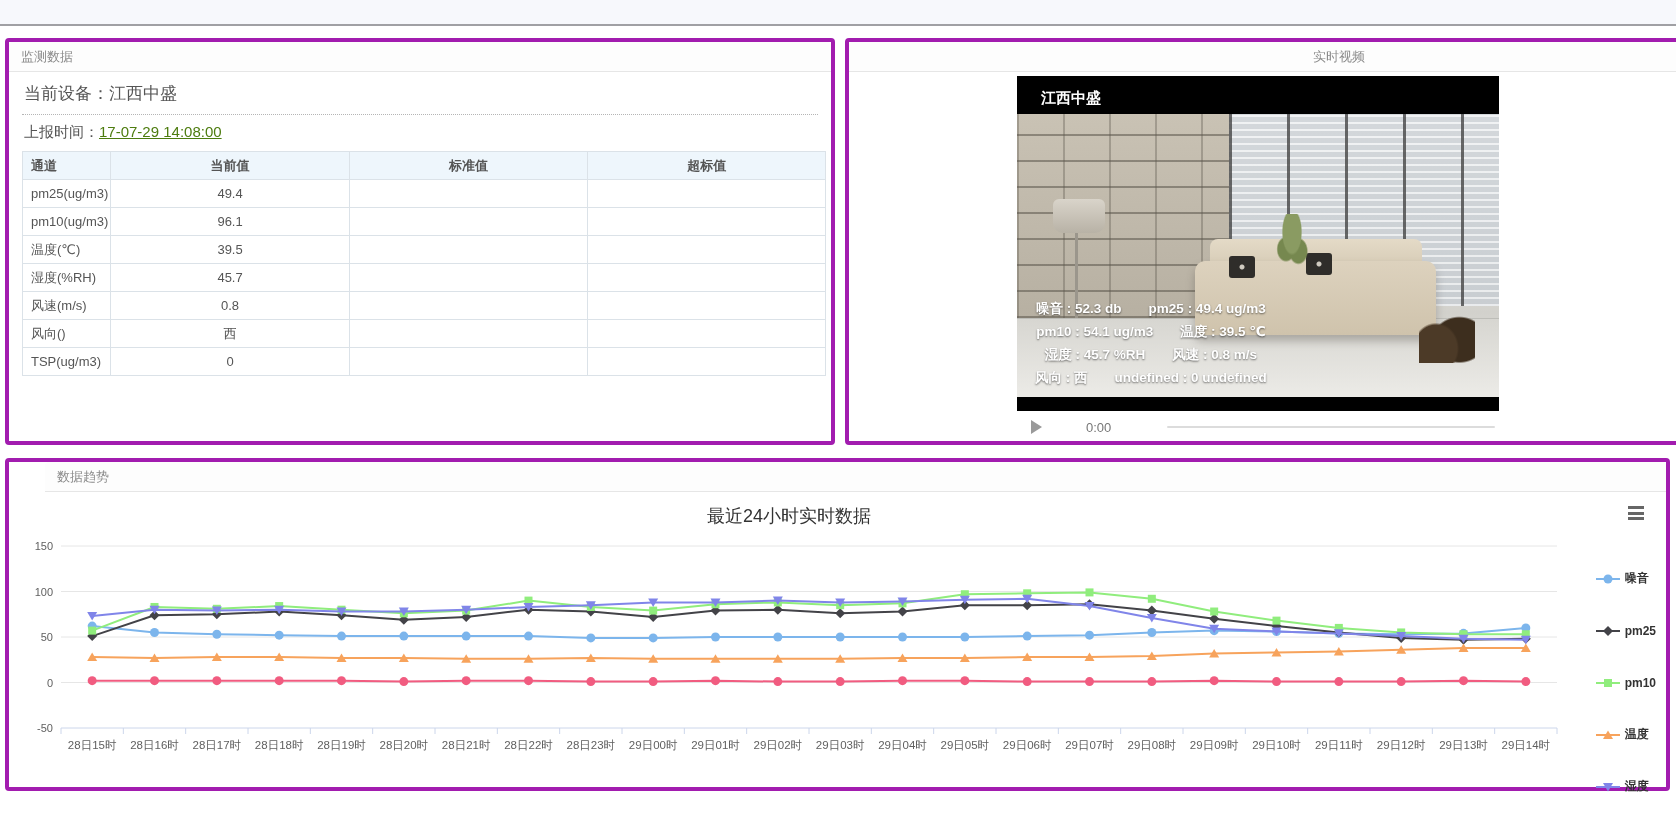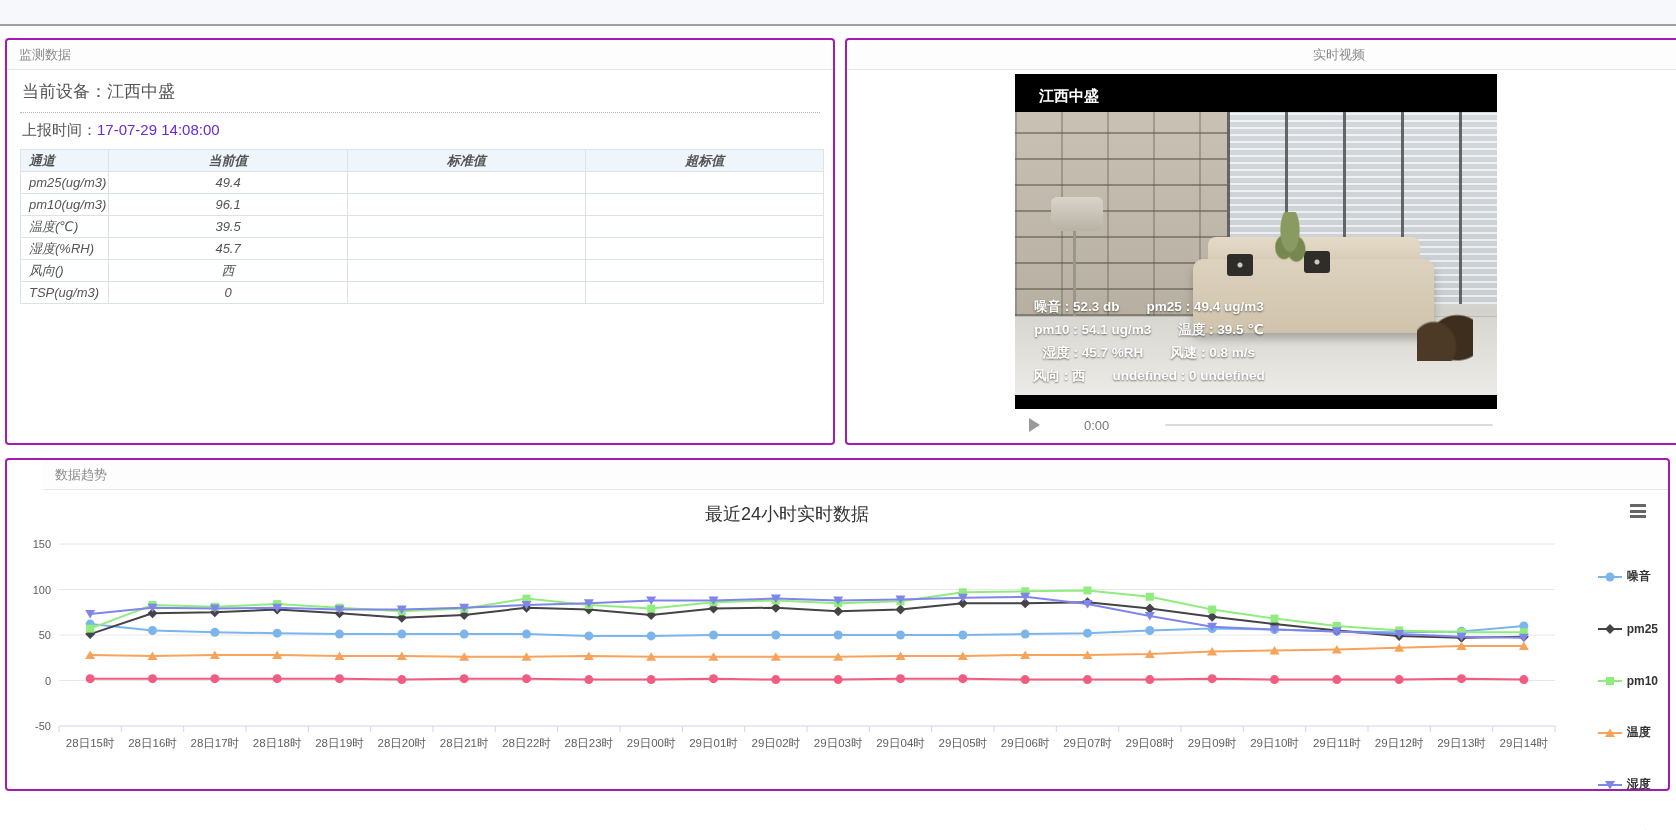--- a/index.html
+++ b/index.html
@@ -1,33 +1,33 @@
 <!DOCTYPE html>
 <html><head>
 <meta charset="utf-8">
 <style>
   * { margin:0; padding:0; box-sizing:border-box; }
   html,body { width:1676px; height:830px; background:#ffffff; overflow:hidden;
     font-family:"Liberation Sans","DejaVu Sans",sans-serif; }
   .topbar { position:absolute; left:0; top:0; width:1676px; height:26px;
     background:#f7f8fc; border-bottom:2px solid #a0a0a4; }
-  .panel { position:absolute; background:#fff; border:2px solid #a21caf; border-radius:4px; }
+  .panel { position:absolute; background:#fff; border:4px solid #a21caf; border-radius:4px; }
   .panel-header { height:30px; line-height:29px; padding-left:12px; font-size:13px;
     color:#8a8a8a; background:#fdfdfd; border-bottom:1px solid #e6e6e6;
     border-radius:4px 4px 0 0; }
   
   #monitor-panel { left:5px; top:38px; width:830px; height:407px; }
   .device-row { margin:0 13px; padding:10px 2px 9px 2px; font-size:17px; color:#555;
     border-bottom:1px dotted #b5b5b5; }
   .time-row { margin:0 13px; padding:8px 2px 9px 2px; font-size:15px; color:#555; }
-  .time-val { color:#6d28d9; }
+  .time-val { color:#4d7c0f;text-decoration:underline; }
   table.mon { border-collapse:collapse; margin:0 13px; width:804px; table-layout:fixed; }
   table.mon th { background:#eef6fc; font-weight:bold; color:#444; }
-  table.mon th, table.mon td { border:1px solid #dbe2e8; height:22px; font-size:13px;
-    color:#555; text-align:center;font-style:italic; }
+  table.mon th, table.mon td { border:1px solid #dbe2e8; height:28px; font-size:13px;
+    color:#555; text-align:center; }
   table.mon th:first-child, table.mon td:first-child { text-align:left; padding-left:8px; }
   
   #video-panel { left:845px; top:38px; width:976px; height:407px;text-align:center; }
   .video { position:absolute; left:168px; top:34px; width:482px; height:335px;
     background:#000; overflow:hidden; }
   .video-title { position:absolute; left:24px; top:13px; color:#fff; font-size:15px;
     font-weight:bold; z-index:5; text-shadow:0 1px 2px rgba(0,0,0,.7); }
   .photo { position:absolute; left:0; top:38px; width:482px; height:283px;
     background:linear-gradient(180deg,#e3e1dc 0%,#dedcd6 55%,#d2d1cc 70%,#e6e5e1 100%); }
   .stone-wall { position:absolute; left:0; top:0; width:46%; height:72%;
@@ -122,20 +122,26 @@
         </tr>
         <tr>
           <td>温度(℃)</td>
           <td>39.5</td>
           <td></td>
           <td></td>
         </tr>
         <tr>
           <td>湿度(%RH)</td>
           <td>45.7</td>
+          <td></td>
+          <td></td>
+        </tr>
+        <tr>
+          <td>风速(m/s)</td>
+          <td>0.8</td>
           <td></td>
           <td></td>
         </tr>
         <tr>
           <td>风向()</td>
           <td>西</td>
           <td></td>
           <td></td>
         </tr>
         <tr>

